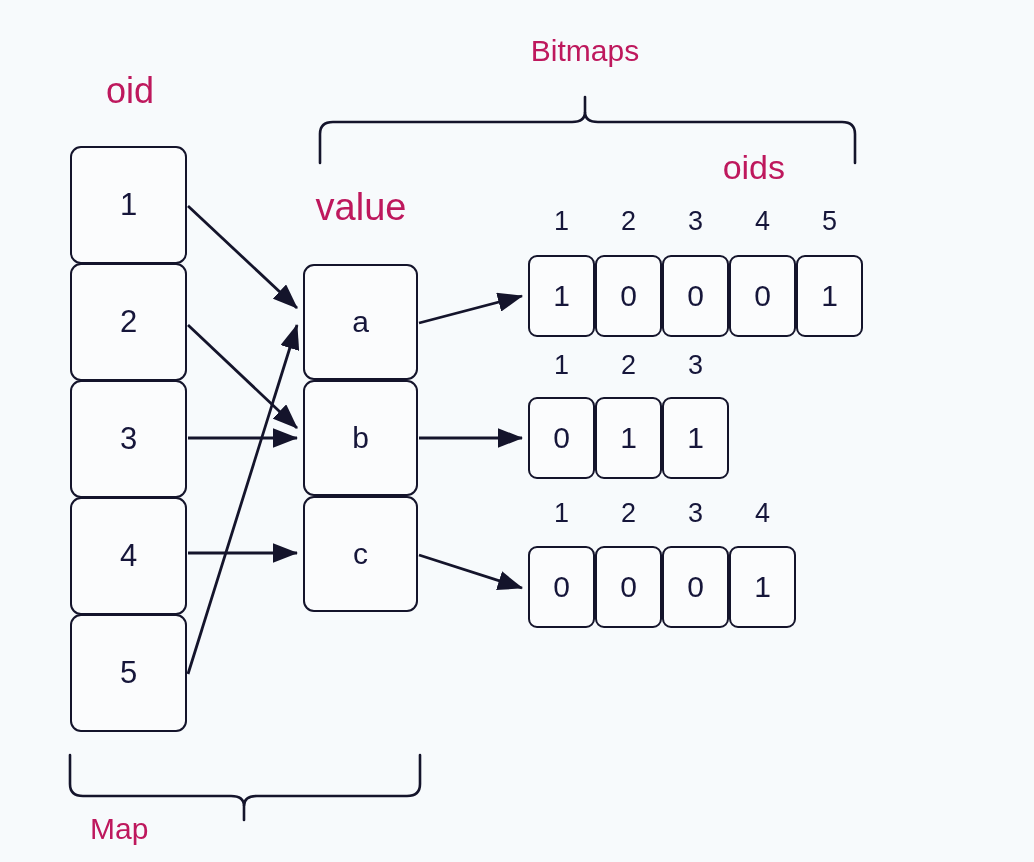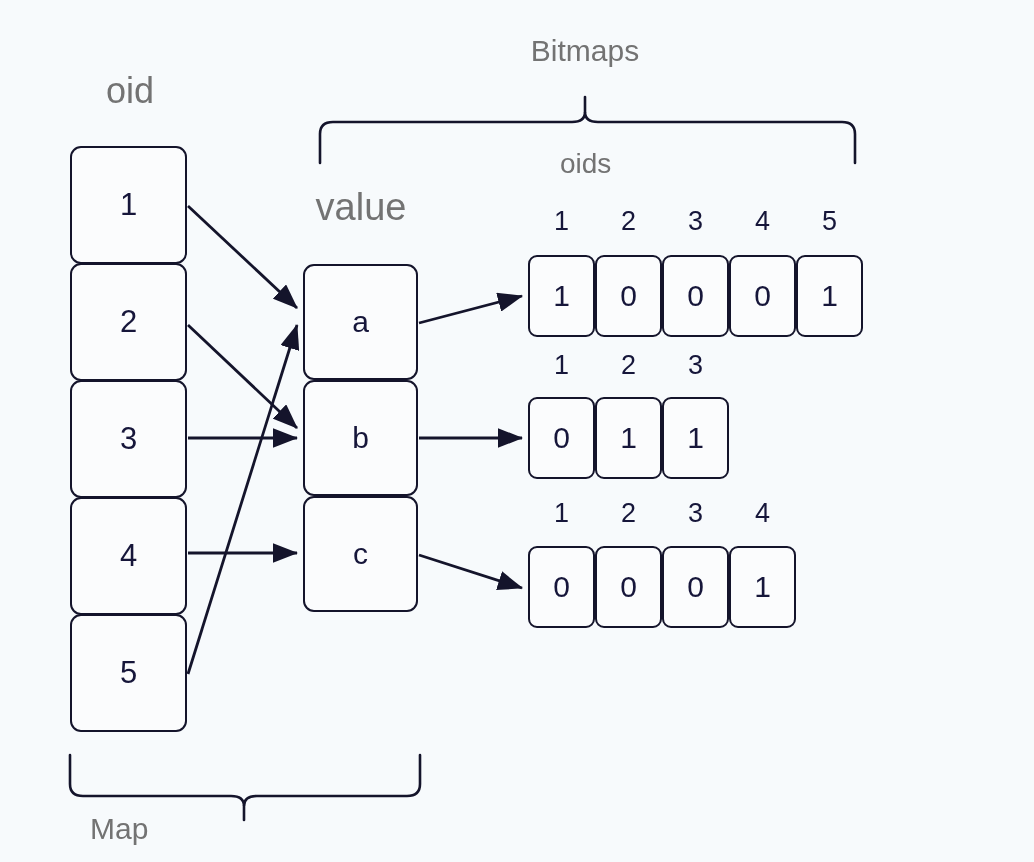--- a/index.html
+++ b/index.html
@@ -56,28 +56,28 @@
   .hdr {
     position: absolute;
     width: 67px;
     text-align: center;
     font-size: 27px;
     color: #16163a;
     font-family: "Liberation Sans", sans-serif;
   }
   .caption {
     position: absolute;
-    color: #737373;
+    color: #be185d;
     font-family: "Liberation Sans", sans-serif;
     white-space: nowrap;
   }
   #lbl-oid    { left: 0;   top: 70px;  width: 260px; text-align: center; font-size: 36px; }
   #lbl-value  { left: 255px; top: 186px; width: 212px; text-align: center; font-size: 38px; }
   #lbl-bitmaps{ left: 400px; top: 34px;  width: 370px; text-align: center; font-size: 30px; }
-  #lbl-oids   { left: 560px; top: 148px; width: 225px; text-align: left; font-size: 28px; }
+  #lbl-oids   { left: 560px; top: 148px; width: 225px; text-align: right; font-size: 34px; }
   #lbl-map    { left: 90px; top: 812px; width: 310px; text-align: left; font-size: 30px; }
 </style>
 </head>
 <body>
 
 <div id="canvas">
 
   <div class="caption" id="lbl-oid">oid</div>
   <div class="caption" id="lbl-value">value</div>
   <div class="caption" id="lbl-bitmaps">Bitmaps</div>

